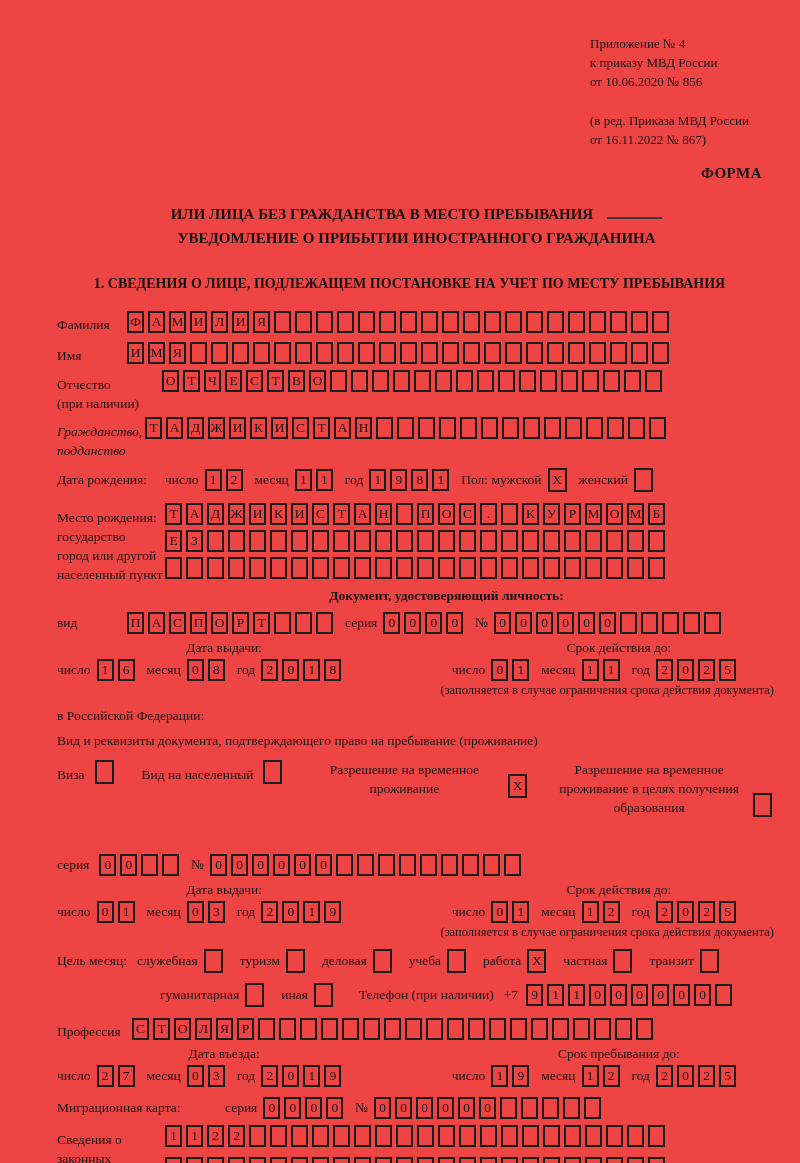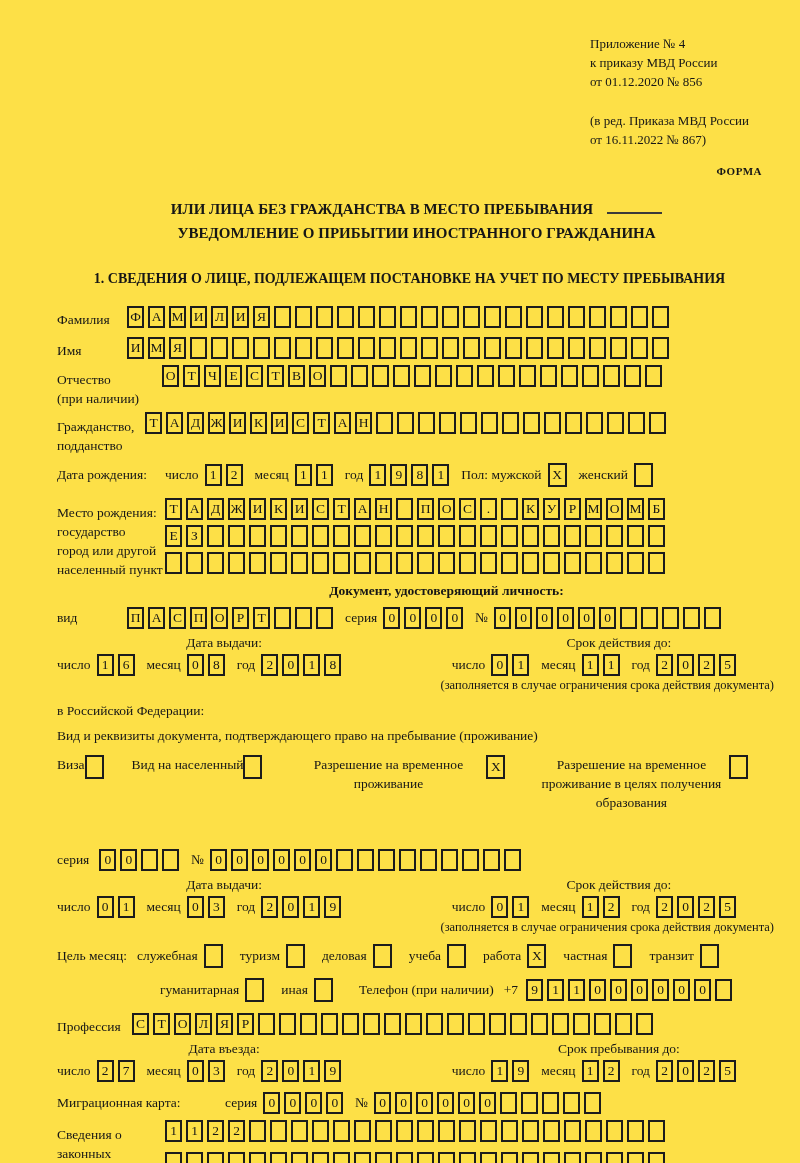--- a/index.html
+++ b/index.html
@@ -1,35 +1,35 @@
 <!DOCTYPE html>
 <html><head>
 <meta charset="utf-8">
 <style>
   * { box-sizing: border-box; }
   html,body { margin:0; padding:0; background:#fff; }
   .page {
     width:800px; height:1163px; overflow:hidden; position:relative;
-    background:#fde047; color:#161616;
+    background:#ef4444; color:#161616;
     font-family:"Liberation Serif","DejaVu Serif",serif;
     font-size:13.5px; padding:34px 24px 20px 57px;
   }
   
   .hdr { margin-left:auto; width:186px; line-height:19px; font-size:13px; }
   .hdr .gap { margin-top:20px; }
-  .forma { text-align:right; padding-right:14px; font-weight:bold; font-size:11px; margin-top:16px; letter-spacing:.5px; }
+  .forma { text-align:right; padding-right:14px; font-weight:bold; font-size:15px; margin-top:16px; letter-spacing:.5px; }
   
   .title { text-align:center; font-weight:bold; font-size:15px; line-height:24px; margin-top:20px; }
   .title-underline { display:inline-block; width:55px; border-bottom:2.5px solid #3a3a3a; height:12px; margin-left:14px; }
   .sec-heading { font-weight:bold; font-size:14px; margin-top:26px; margin-bottom:16px; text-align:center; white-space:nowrap; margin-left:-14px; }
   
   .row { display:flex; align-items:center; margin-bottom:4px; min-height:27px; }
   .row.top { align-items:flex-start; }
   .lbl { flex:none; line-height:17px; padding-top:5px; }
-  .w70 { width:70px; } .w88 { width:88px; } .w105 { width:105px; } .w108 { width:108px; } .w75 { width:75px; }
+  .w70 { width:70px; } .w88 { width:88px;font-style:italic; } .w105 { width:105px; } .w108 { width:108px; } .w75 { width:75px; }
   .cells { display:inline-flex; flex-wrap:nowrap; }
   .cell {
     flex:none; width:17px; height:22px; border:2px solid #1c1c1c; margin-right:4px;
     display:inline-flex; align-items:center; justify-content:center;
     font-size:13.5px; line-height:1;
   }
   .cellcol { display:flex; flex-direction:column; gap:5px; }
   .checkbox { width:19px; height:24px; }
   
   .inline-row { flex-wrap:nowrap; }
@@ -39,41 +39,41 @@
   .doc-heading { text-align:center; font-weight:bold; margin:3px 0 5px 60px; }
   
   .dates-row { display:flex; justify-content:space-between; padding-right:36px; margin-top:3px; }
   .date-group .date-heading { text-align:center; padding-left:46px; margin-bottom:3px; }
   .date-line { display:flex; align-items:center; }
   .date-line .date-sub:first-child { margin-left:0; }
   .note-right { text-align:right; font-size:12.5px; margin:2px 2px 7px 0; white-space:nowrap; }
   .intro { line-height:22px; margin-top:3px; }
   
   .permits { display:flex; align-items:flex-start; gap:24px; margin-top:8px; margin-bottom:13px; min-height:78px; }
-  .permits .cb-item { display:flex; align-items:flex-start; }
+  .permits .cb-item { display:flex; align-items:flex-end; gap:10px; }
   .permits .cb-label { max-width:196px; text-align:center; line-height:19px; }
   .permits .cb-item:nth-child(1) .cb-label, .permits .cb-item:nth-child(2) .cb-label { text-align:left; white-space:nowrap; }
   .purpose-opts { display:inline-flex; align-items:center; gap:13px; }
   .purpose-opts .cb-item { display:inline-flex; align-items:center; gap:6px; white-space:nowrap; }
   .purpose { margin-bottom:7px; }
   .purpose.second { padding-left:103px; }
   .phone-label { margin:0 10px 0 22px; white-space:nowrap; }
   .phone-prefix { margin-right:8px; }
   .lines div { line-height:19px; }
 </style>
 </head>
 <body>
 
 <div class="page">
 
   <div class="hdr">
     <div class="lines">
         <div>Приложение № 4</div>
         <div>к приказу МВД России</div>
-        <div>от 01.12.2020 № 856</div>
+        <div>от 10.06.2020 № 856</div>
       </div>
     <div class="lines gap">
         <div>(в ред. Приказа МВД России</div>
         <div>от 16.11.2022 № 867)</div>
       </div>
   </div>
 
   <div class="forma">ФОРМА</div>
 
   <div class="title">

